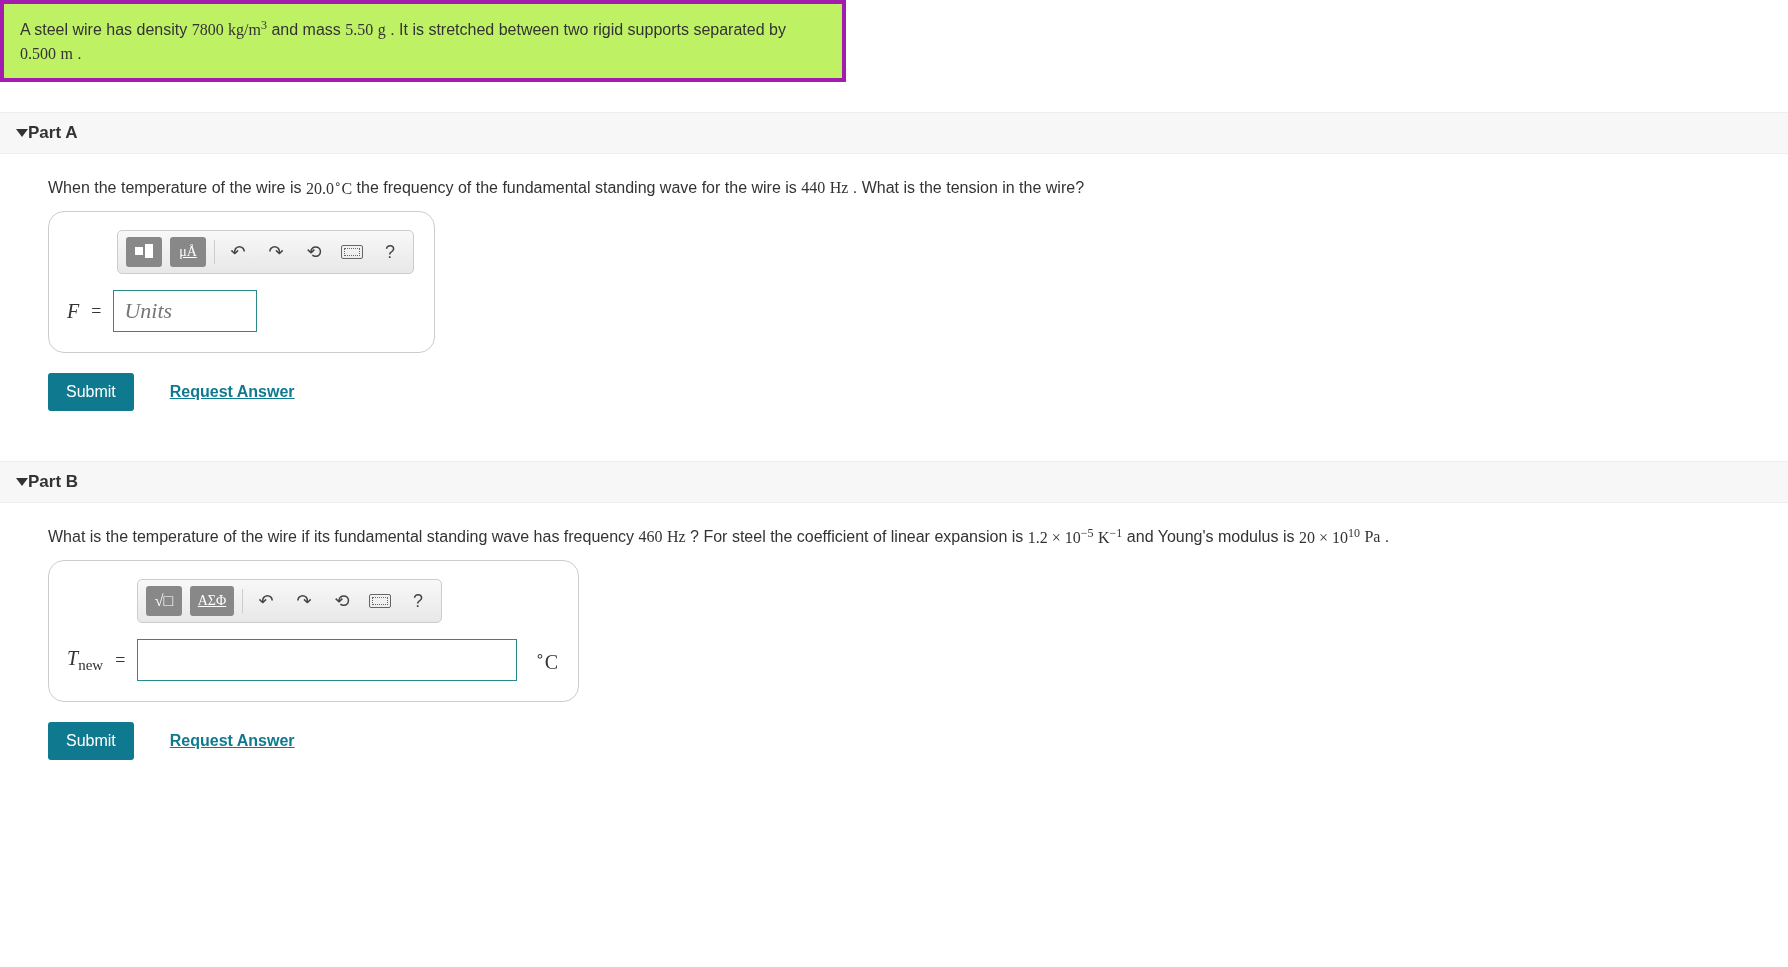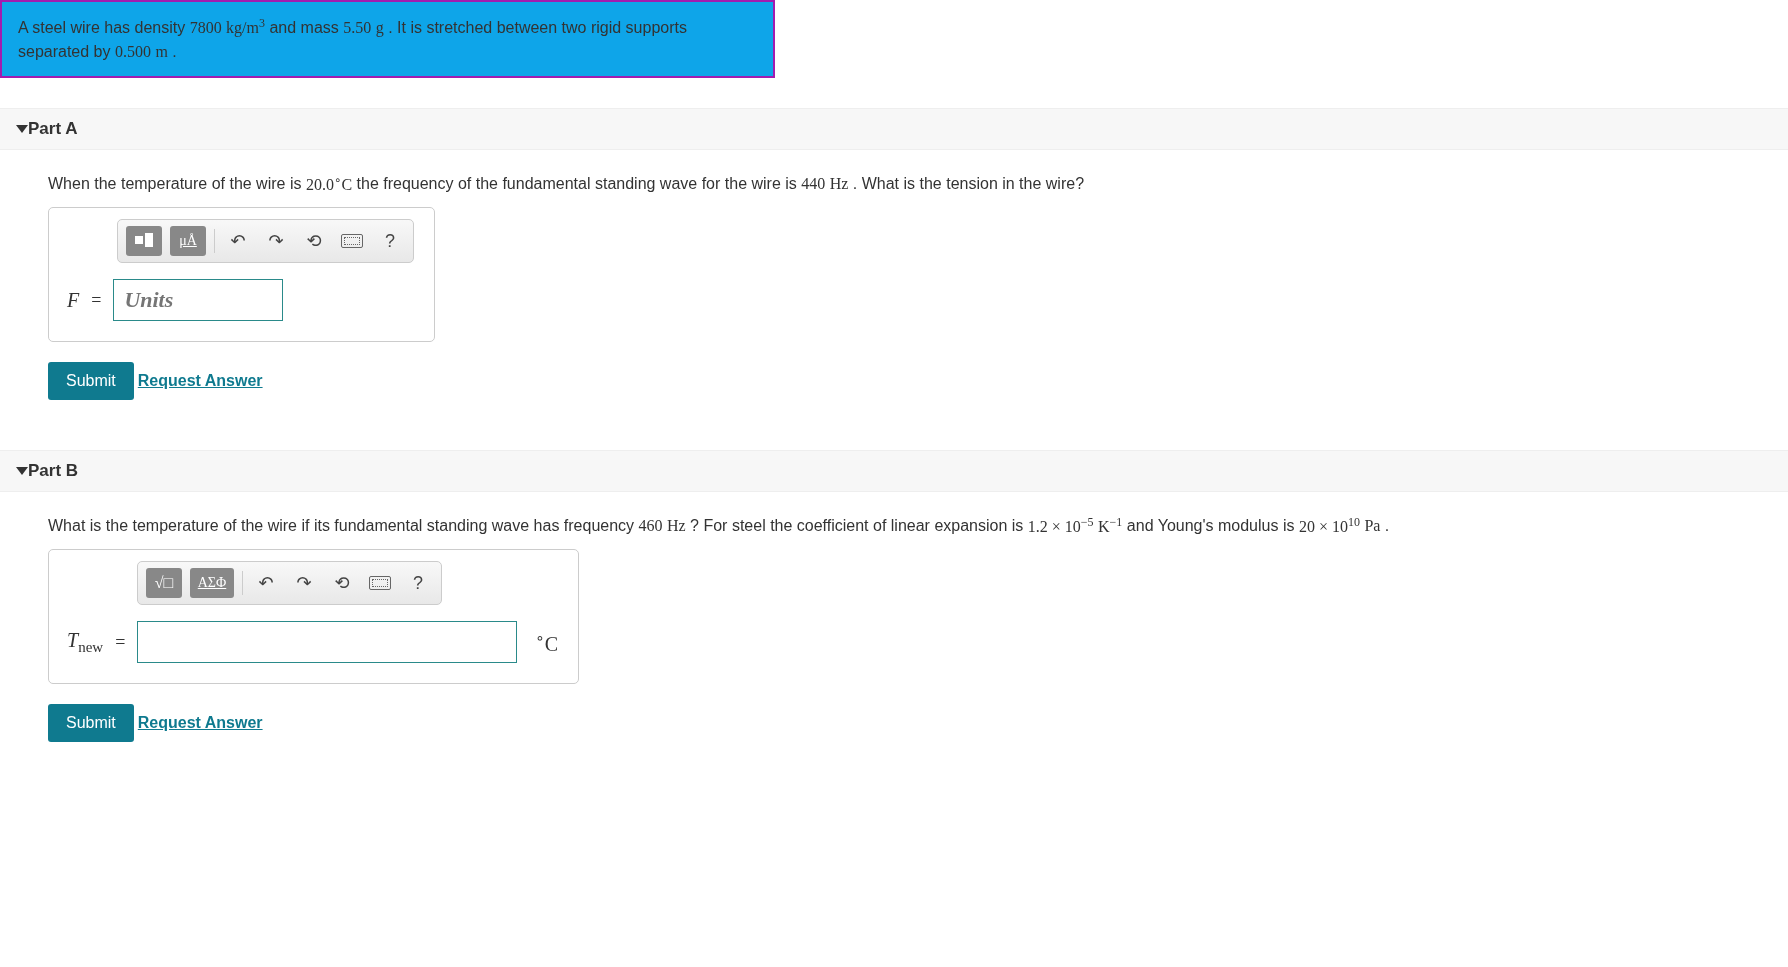--- a/index.html
+++ b/index.html
@@ -1,21 +1,21 @@
 <!DOCTYPE html>
 <html><head>
   <meta charset="utf-8">
   <style>
     * { box-sizing: border-box; margin: 0; padding: 0; }
     body { font-family: Arial, Helvetica, sans-serif; font-size: 16px; color: #333; background: #fff; }
     .problem-statement {
-      background: #0ea5e9;
-      border: 2px solid #a21caf;
+      background: #bef264;
+      border: 4px solid #a21caf;
       padding: 12px 16px;
-      width: 775px;
+      width: 846px;
       line-height: 1.5;
     }
     .part-header {
       background: #f7f7f7;
       border-top: 1px solid #eee;
       border-bottom: 1px solid #eee;
       padding: 10px 16px;
       margin-top: 30px;
       display: flex;
       align-items: center;
@@ -25,23 +25,23 @@
       border-left: 6px solid transparent;
       border-right: 6px solid transparent;
       border-top: 8px solid #333;
     }
     .part-title { font-weight: bold; font-size: 17px; }
     .part-body { padding: 20px 48px; }
     .question-text { line-height: 1.6; margin-bottom: 10px; }
     .instruction { font-weight: bold; margin-bottom: 20px; }
     .answer-box {
       border: 1px solid #ccc;
-      border-radius: 5px;
+      border-radius: 16px;
       display: inline-block;
-      padding: 11px 20px 20px 18px;
+      padding: 18px 20px 20px 18px;
       margin-bottom: 20px;
     }
     .toolbar {
       background: linear-gradient(#f8f8f8, #e8e8e8);
       border: 1px solid #ccc;
       border-radius: 5px;
       padding: 6px 8px;
       display: inline-flex;
       align-items: center;
       gap: 8px;
@@ -69,24 +69,24 @@
       border: 1px solid #2a8a8a;
       height: 42px;
       padding: 4px 10px;
       font-family: 'Times New Roman', serif;
       font-size: 22px;
       font-style: italic;
       color: #999;
       outline: none;
     }
     .text-input { width: 170px; }
-    .units-input { width: 170px; font-weight: bold; }
+    .units-input { width: 144px; }
     .wide-input { width: 380px; background:#fff; }
     .unit-suffix { font-family: 'Times New Roman', serif; font-size: 20px; margin-left: 10px; }
-    .actions { display: flex; align-items: center; gap: 4px; }
+    .actions { display: flex; align-items: center; gap: 36px; }
     .submit-btn {
       background: #0f7a8f;
       color: #fff;
       border: none;
       padding: 10px 18px;
       font-size: 16px;
       border-radius: 3px;
       cursor: pointer;
     }
     .request-link { color: #0f7a8f; text-decoration: underline; font-weight: bold; cursor: pointer; }

